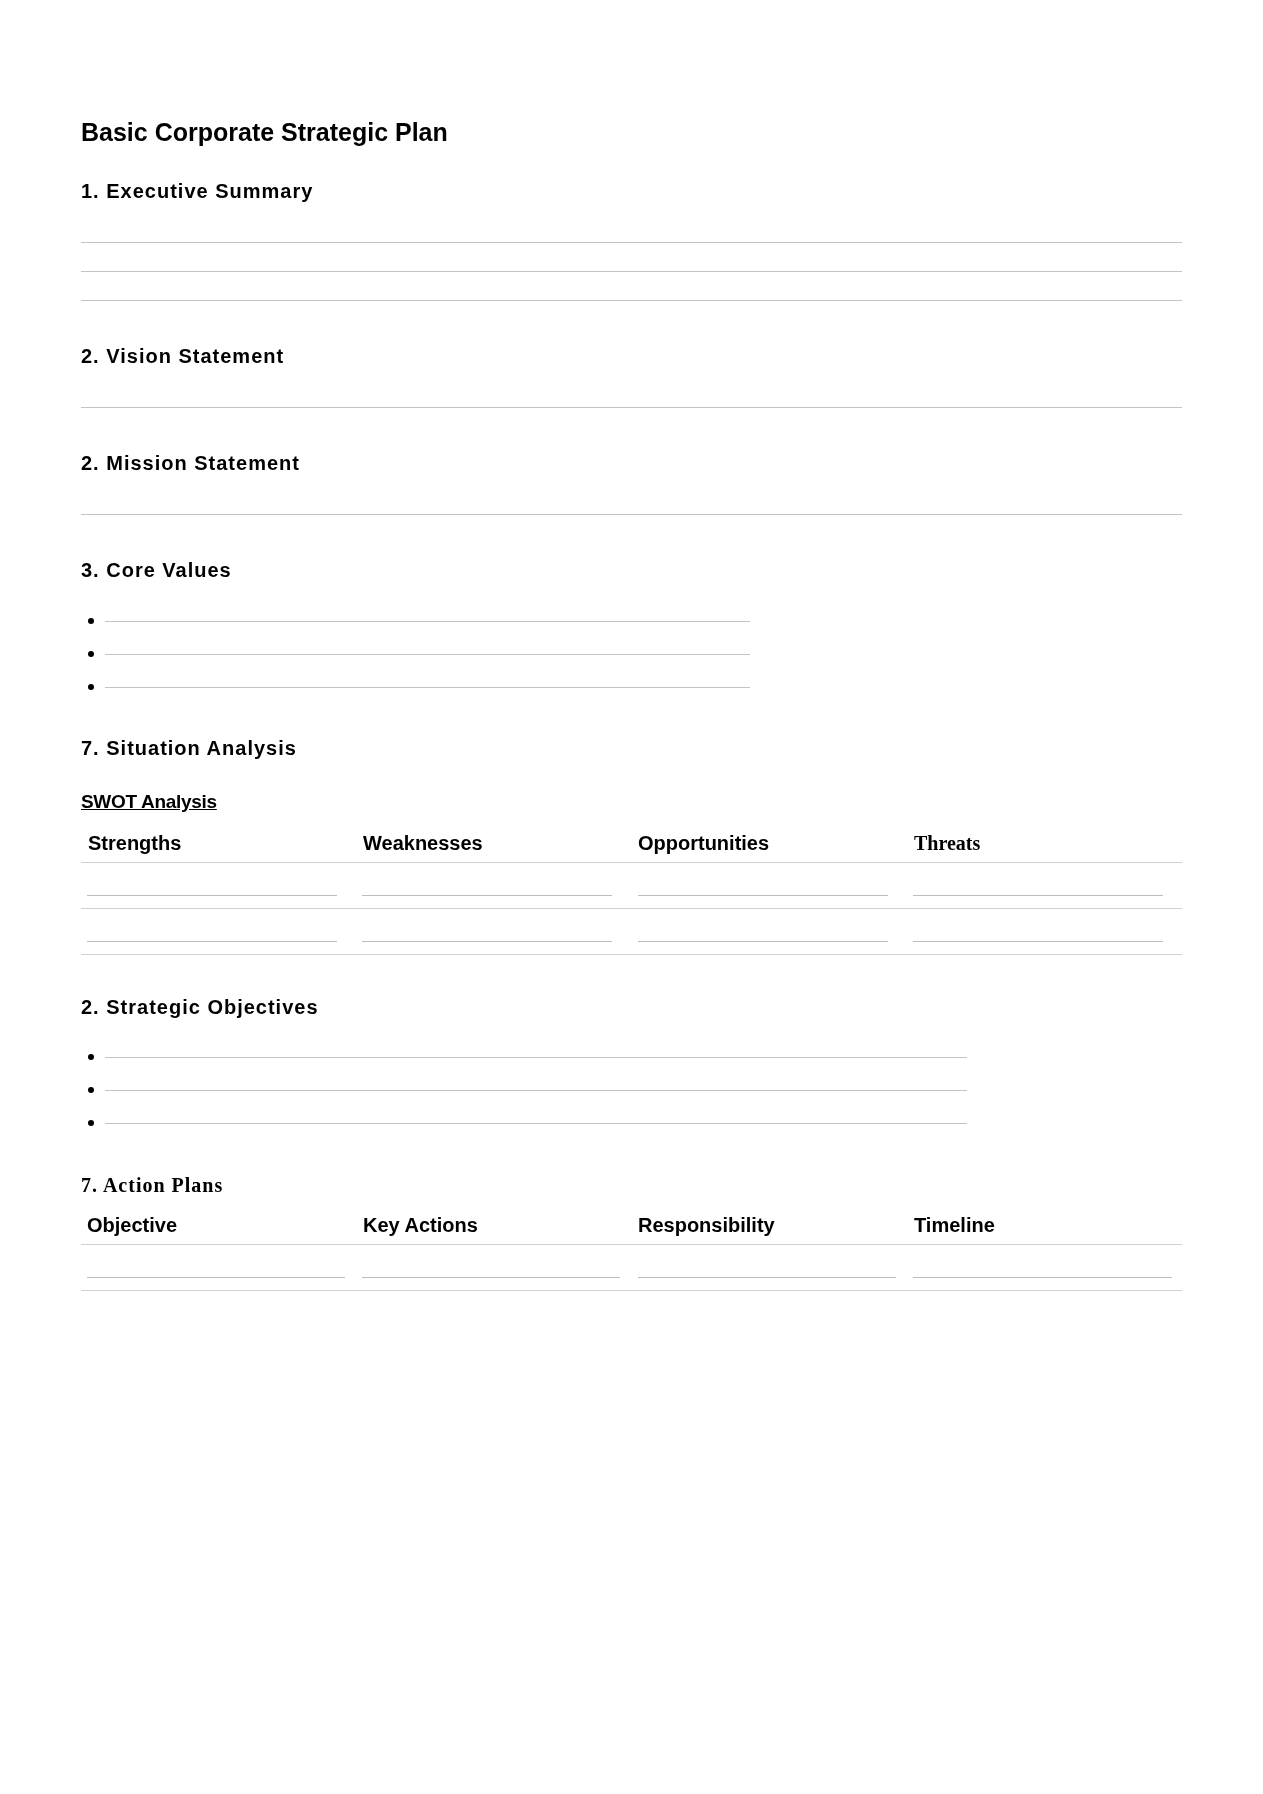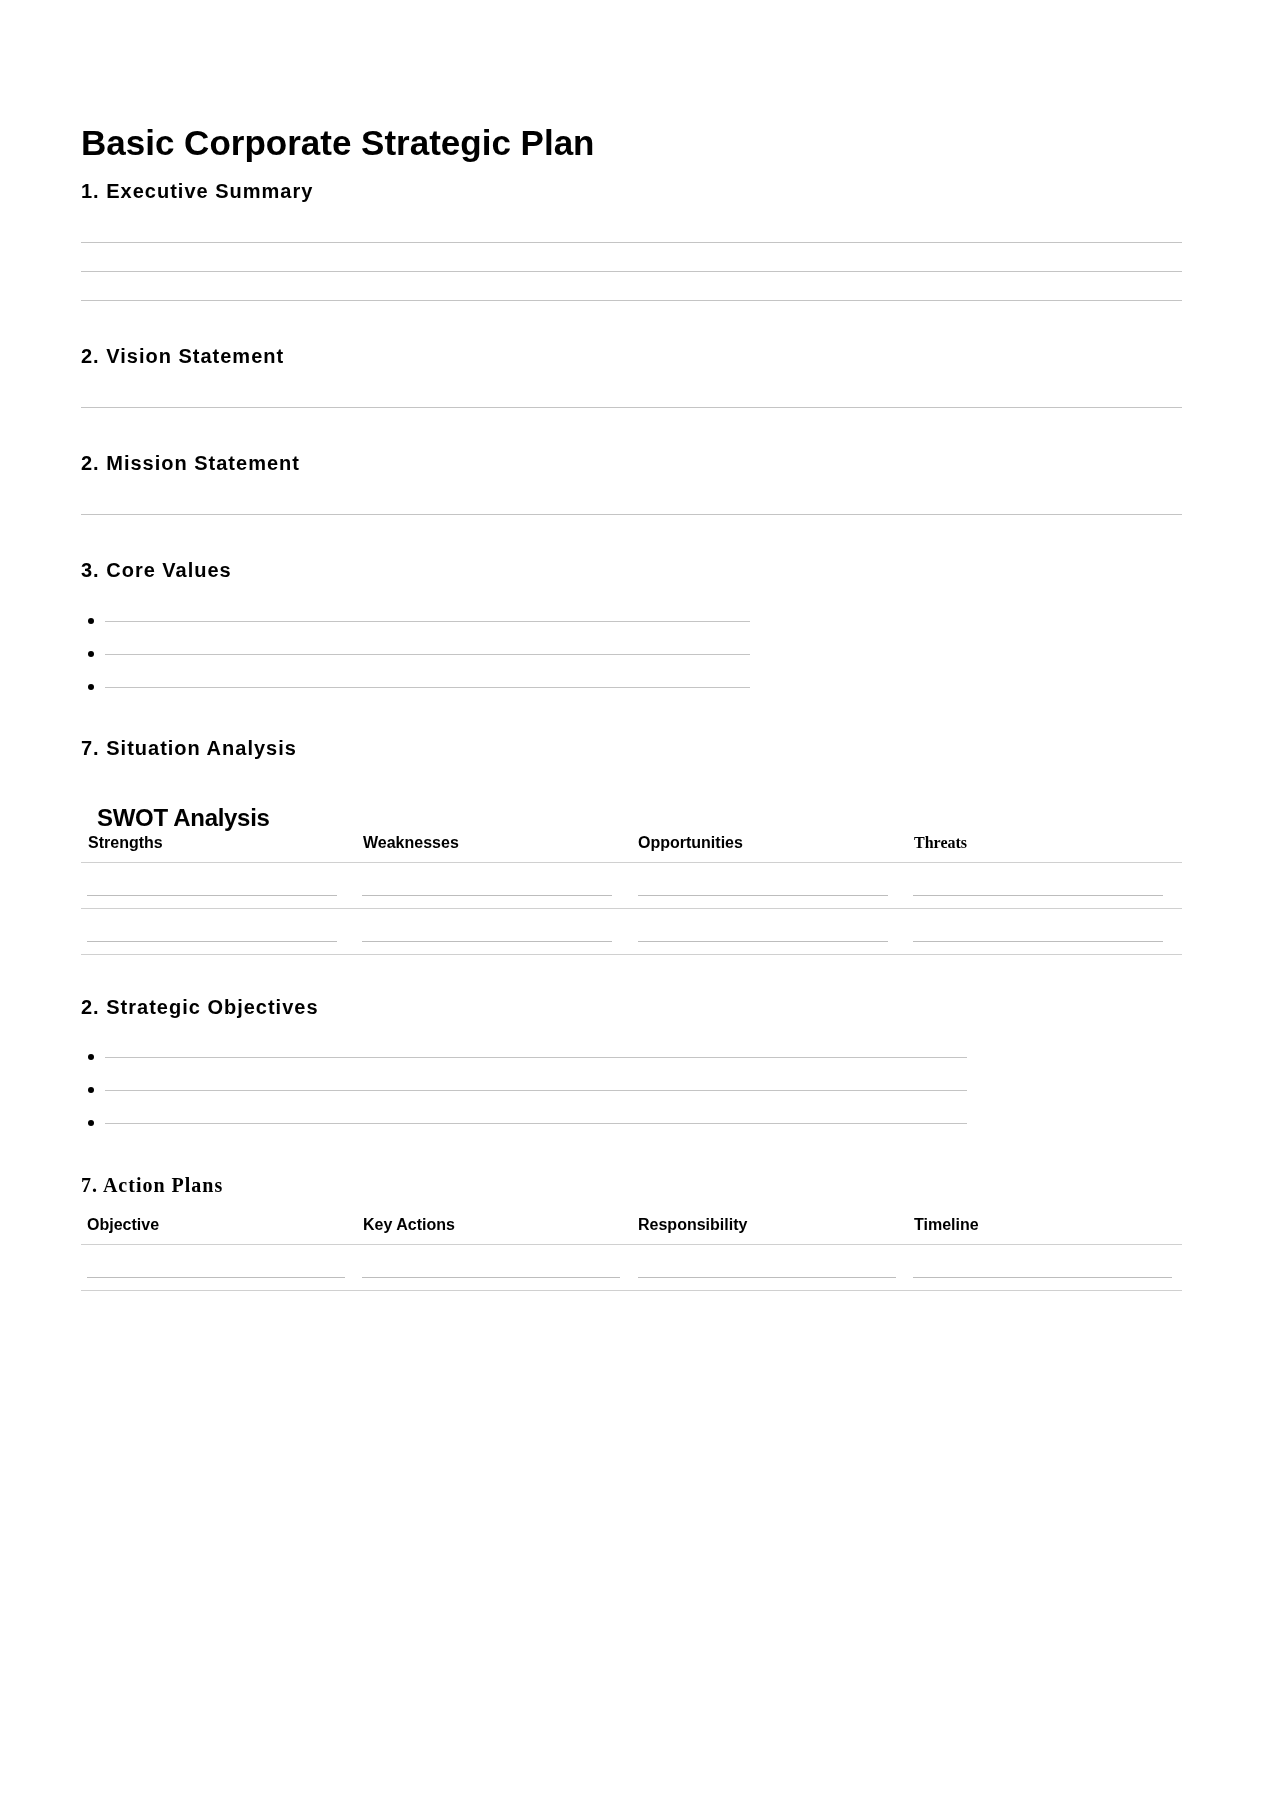--- a/index.html
+++ b/index.html
@@ -1,24 +1,24 @@
 <!DOCTYPE html>
 <html><head>
 <meta charset="utf-8">
 <style>
   html, body { margin: 0; padding: 0; background: #ffffff; }
   body { width: 1263px; height: 1794px; position: relative; font-family: "Liberation Sans", sans-serif; color: #000; overflow: hidden; }
   .abs { position: absolute; }
-  .title { left: 81px; top: 123px; font-size: 35px; font-weight: bold; line-height: 40px; white-space: nowrap; margin: 0; }
+  .title { left: 81px; top: 112px; font-size: 25px; font-weight: bold; line-height: 40px; white-space: nowrap; margin: 0; }
   .h2 { left: 81px; font-size: 20px; font-weight: bold; letter-spacing: 1px; line-height: 22px; white-space: nowrap; margin: 0; }
-  .h3 { left: 81px; font-size: 24px; font-weight: bold; line-height: 22px; white-space: nowrap; margin: 16px; letter-spacing: -0.3px; }
+  .h3 { left: 81px; font-size: 19px; font-weight: bold; line-height: 22px; white-space: nowrap; margin: 0; letter-spacing: -0.3px; text-decoration: underline; }
   .rule { left: 81px; width: 1101px; height: 0; border-top: 1.5px solid #c4c4c4; }
   .bullet { left: 88px; width: 6px; height: 6px; border-radius: 50%; background: #000; }
   .bline { left: 105px; height: 0; border-top: 1.5px solid #c4c4c4; }
-  .thtext { font-size: 16px; font-weight: bold; line-height: 18px; white-space: nowrap; }
+  .thtext { font-size: 20px; font-weight: bold; line-height: 18px; white-space: nowrap; }
   .border { left: 81px; width: 1101px; height: 0; border-top: 1.5px solid #d0d0d0; }
   .cellin { height: 0; border-top: 1.5px solid #bdbdbd; }
 </style>
 </head>
 <body>
 
 <h1 class="abs title">Basic Corporate Strategic Plan</h1>
 
 <h2 class="abs h2" style="top:180px;">1. Executive Summary</h2>
 <div class="abs rule" style="top:242px;"></div>

